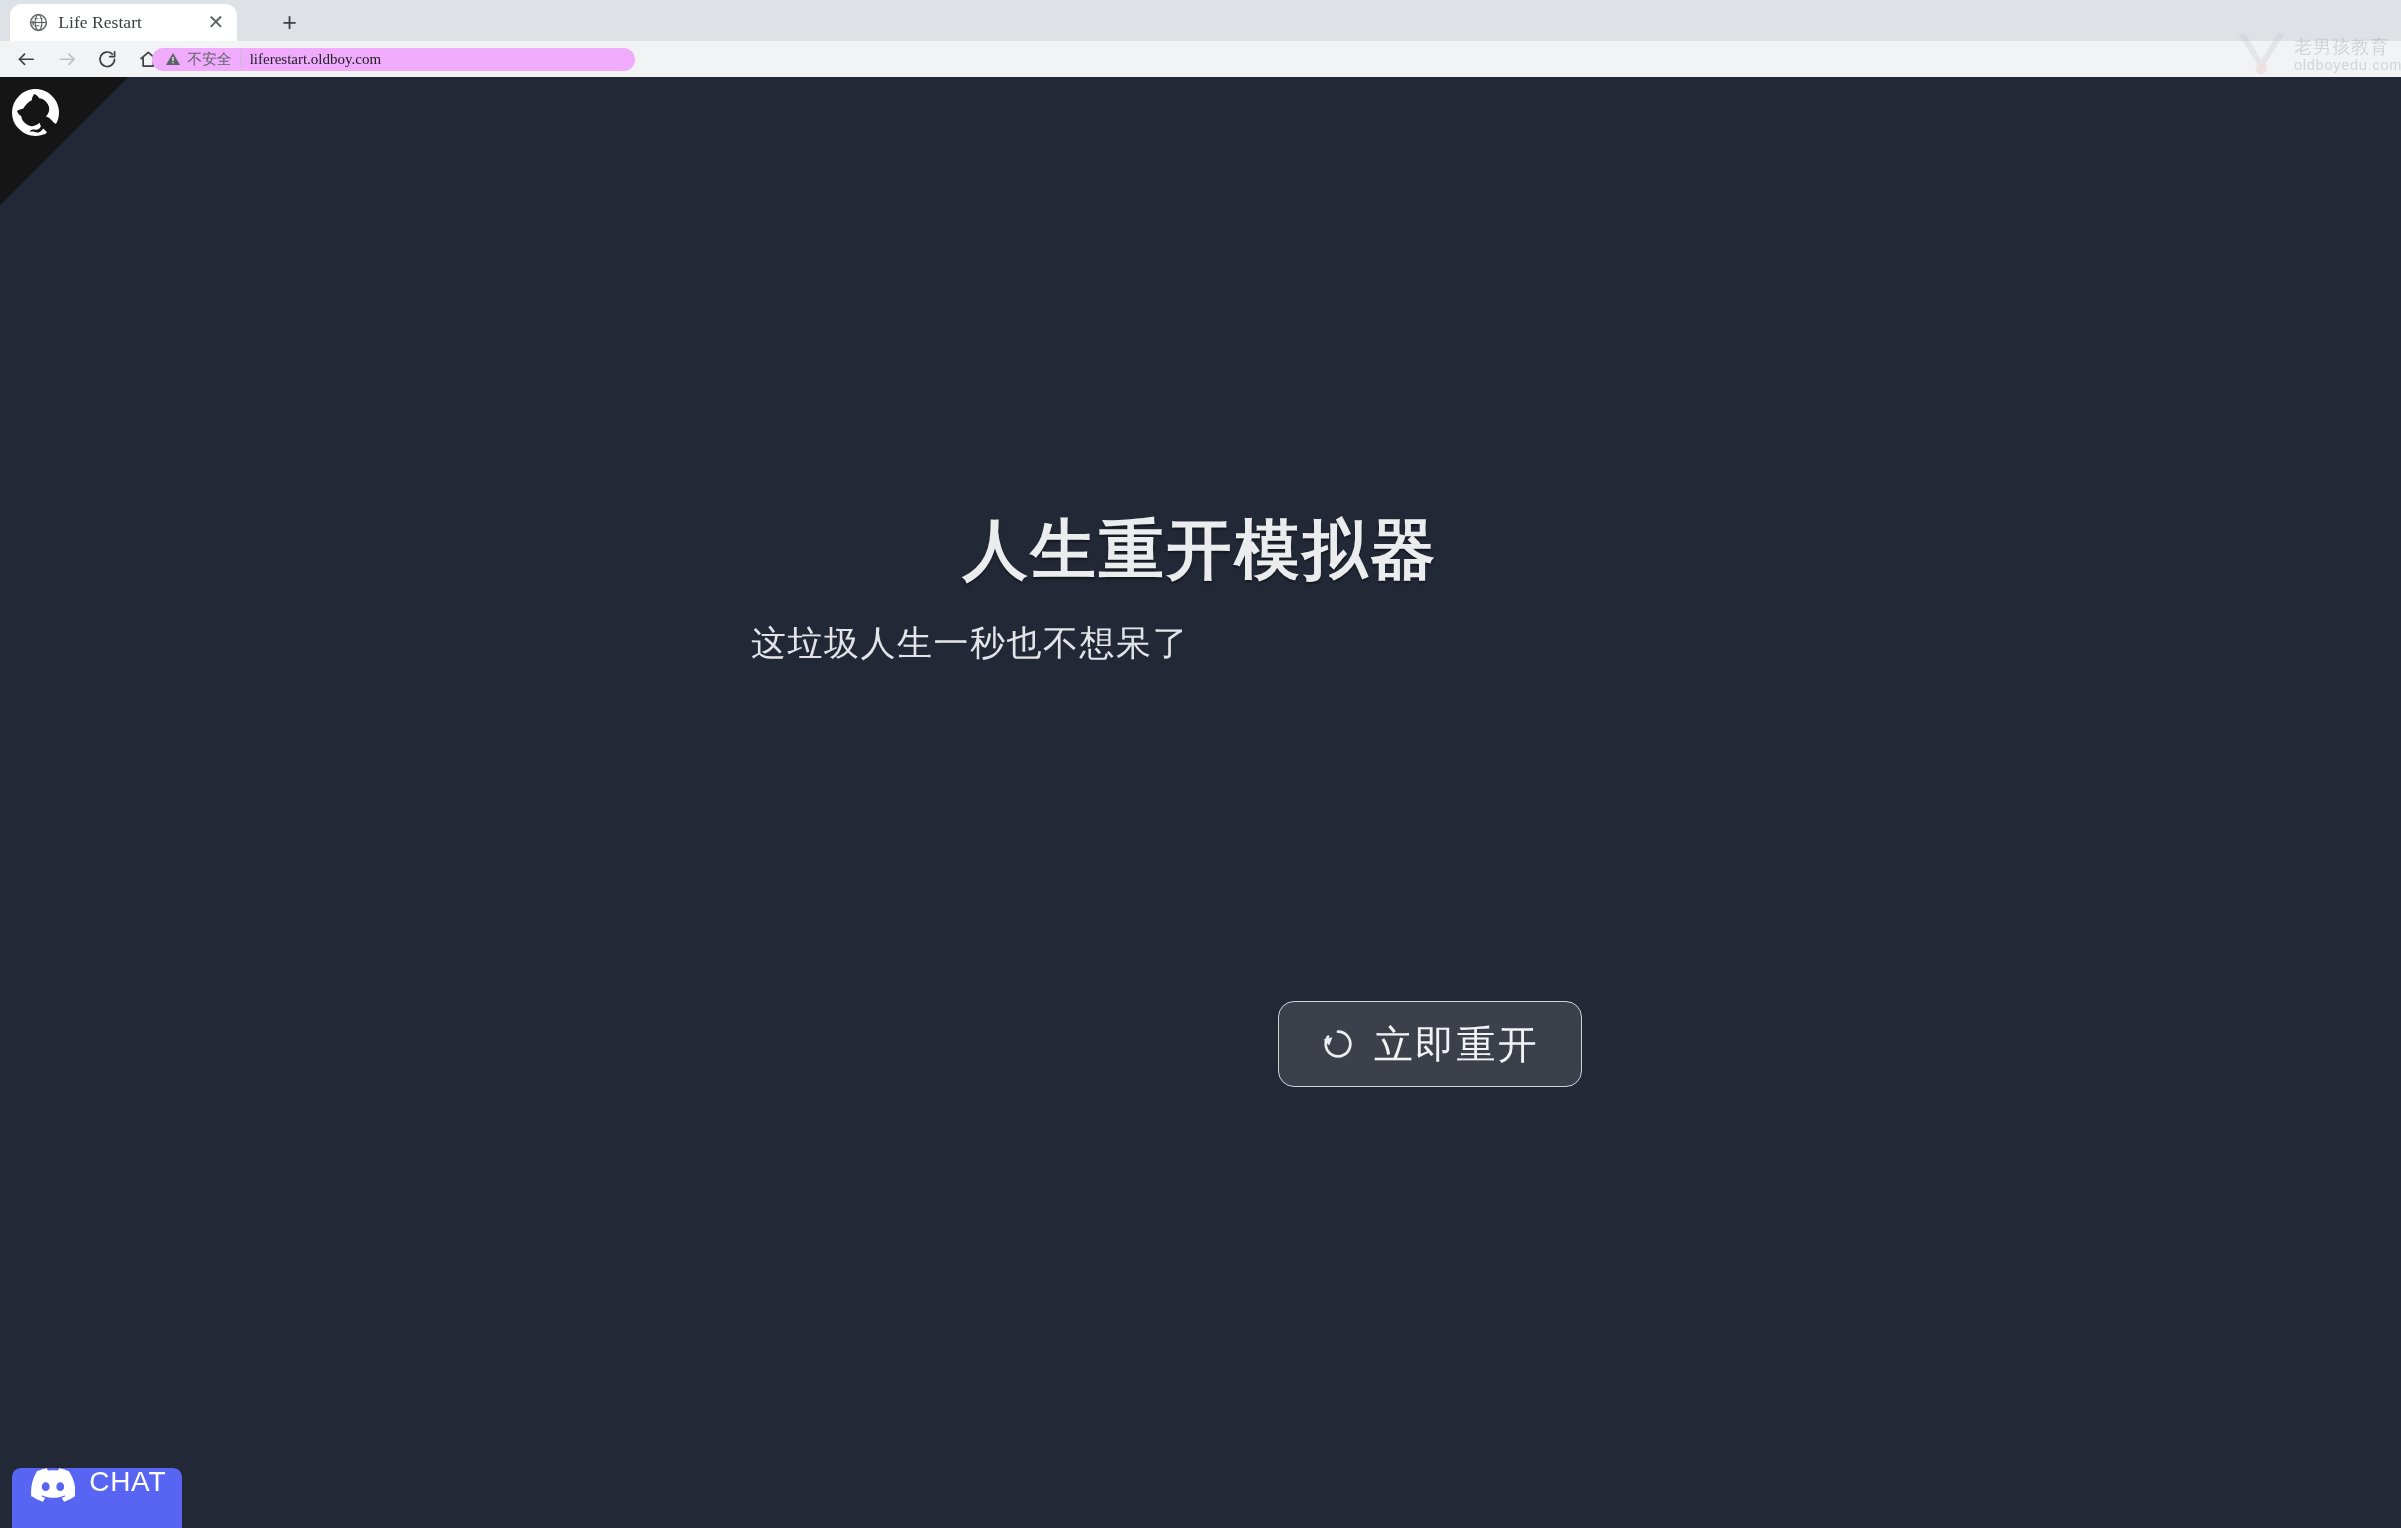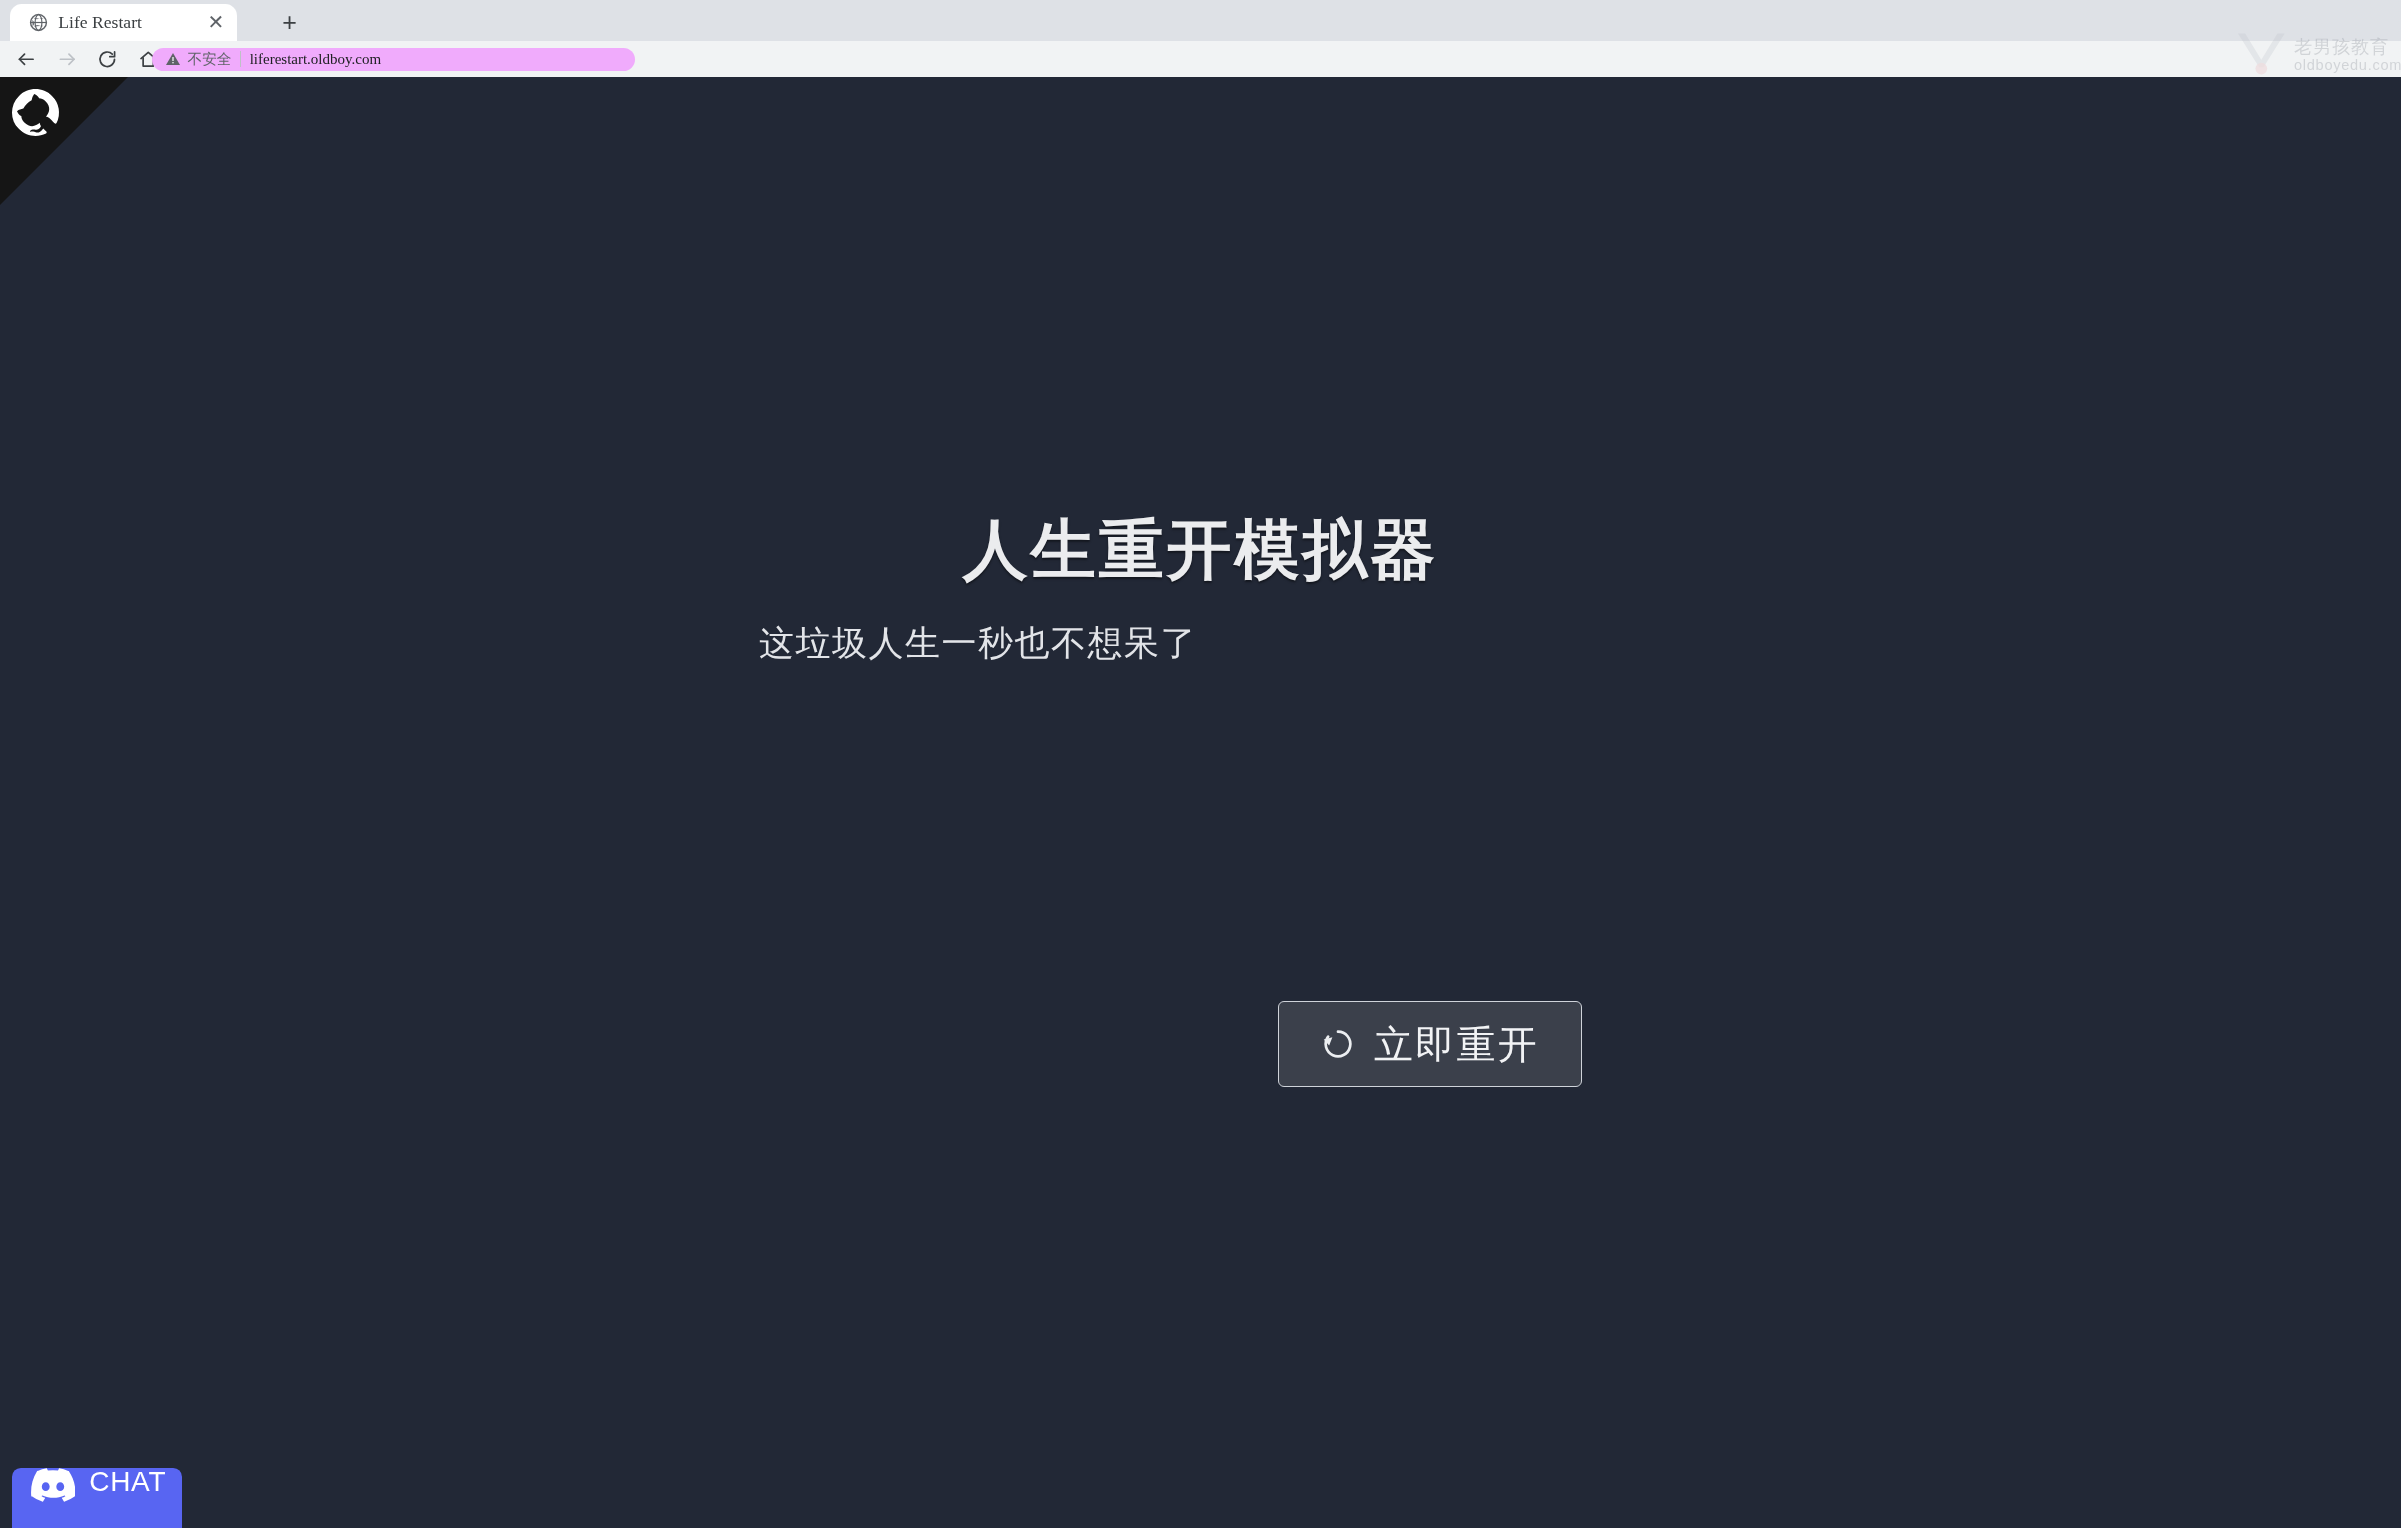--- a/index.html
+++ b/index.html
@@ -223,38 +223,38 @@
     width: 2401px;
     font-size: 65px;
     font-weight: bold;
     color: #ebecee;
     letter-spacing: 2.9px;
     line-height: 1.12;
     text-shadow: 0 1.5px 2.2px rgba(0,0,0,0.45);
   }
   .subtitle {
     position: absolute;
-    left: 12px;
+    left: 4px;
     top: 545px;
     width: 1932px;
     font-size: 35px;
     color: #e2e4e8;
     letter-spacing: 1.5px;
     line-height: 1.2;
   }
 
   .restart-btn {
     position: absolute;
     left: 1278px;
     top: 924px;
     width: 304px;
     height: 86px;
     background: #3b404b;
     border: 1.5px solid #cfd3da;
-    border-radius: 6px;
+    border-radius: 16px;
     display: flex;
     align-items: center;
     justify-content: center;
     box-sizing: border-box;
     cursor: pointer;
   }
   .restart-icon {
     width: 34px;
     height: 34px;
     margin-right: 19px;

